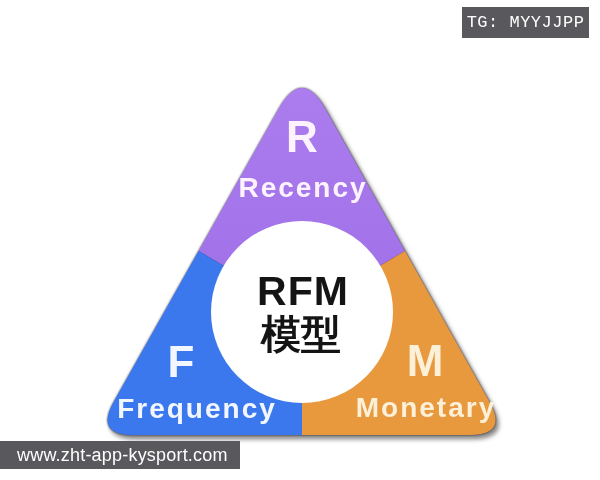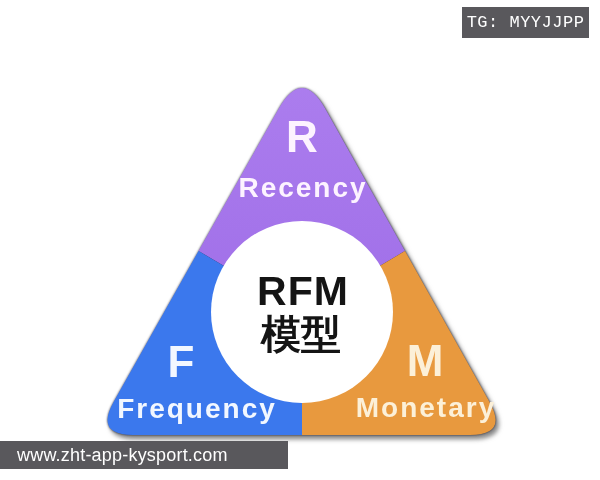--- a/index.html
+++ b/index.html
@@ -47,21 +47,21 @@
     width: 127px; height: 31px;
     display: flex; align-items: center; justify-content: center;
     font-size: 17px;
     letter-spacing: 0.5px;
     white-space: nowrap;
     font-family: Liberation Mono, monospace;
   }
   .url-bar {
     position: absolute;
     left: 0; top: 441px;
-    width: 288px; height: 28px;
+    width: 240px; height: 28px;
     display: flex; align-items: center;
     padding-left: 17px;
     font-size: 18px;
     letter-spacing: 0.2px;
     white-space: nowrap;
   }
 </style>
 </head>
 <body>
 

